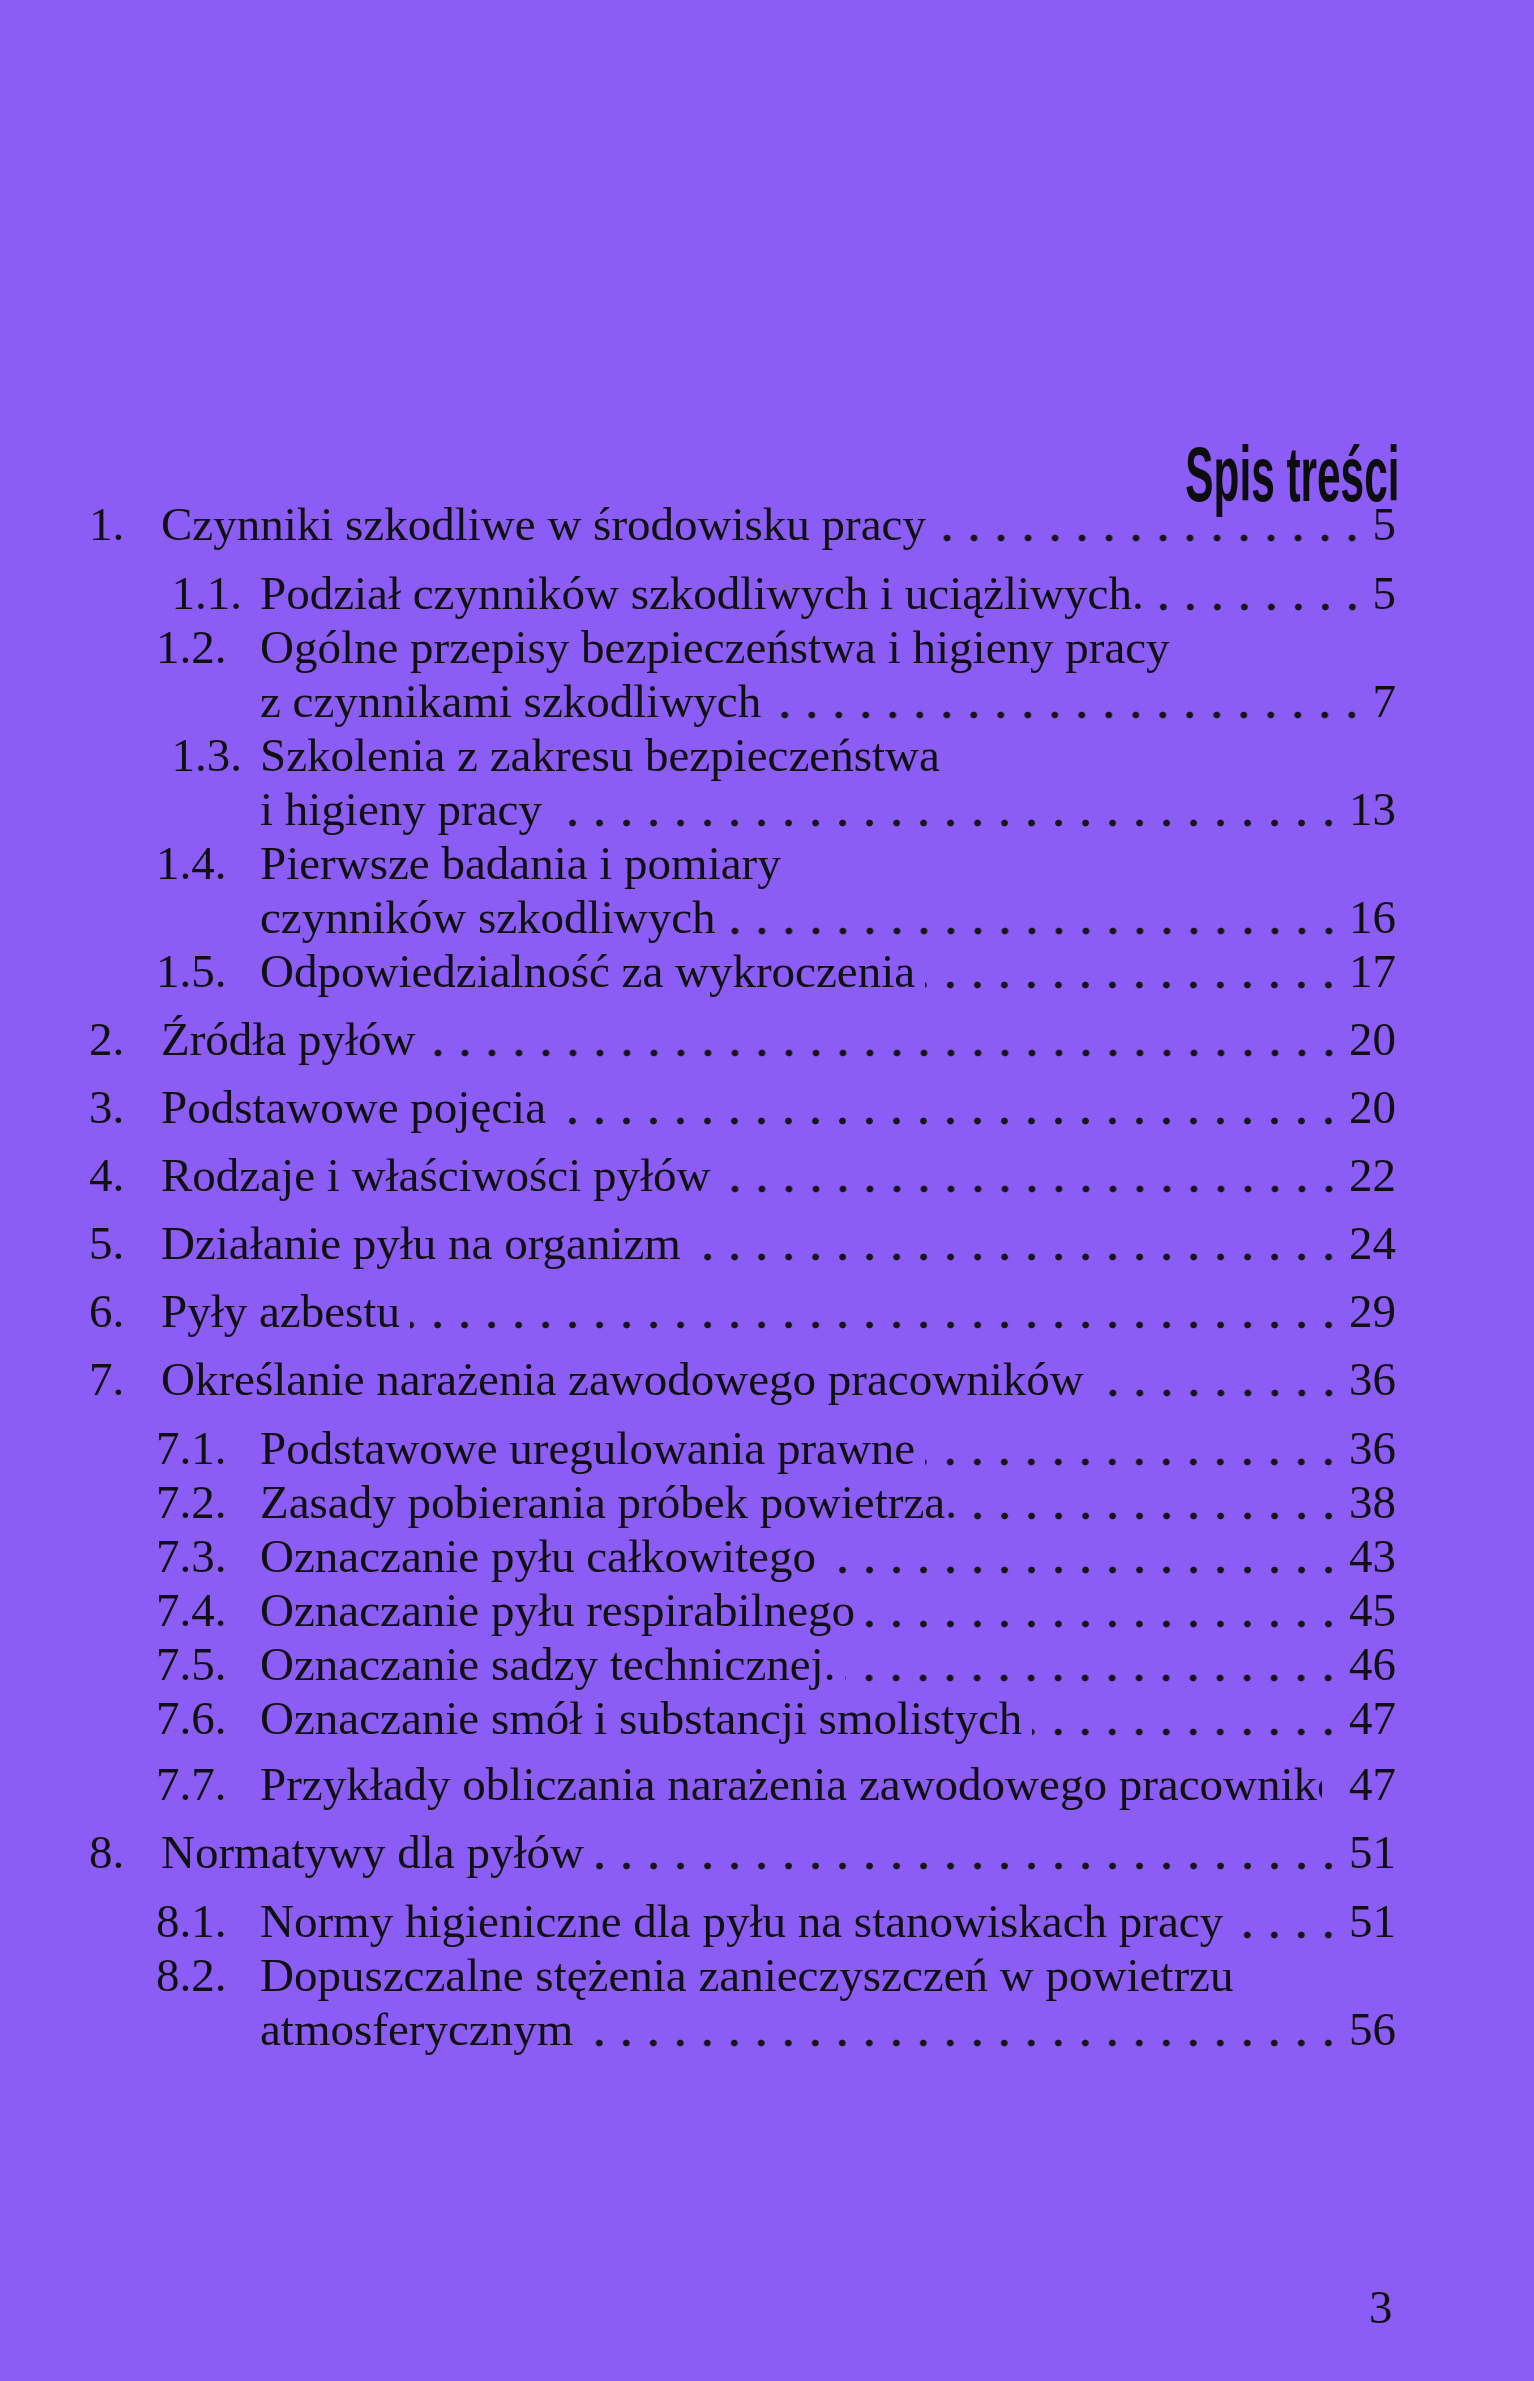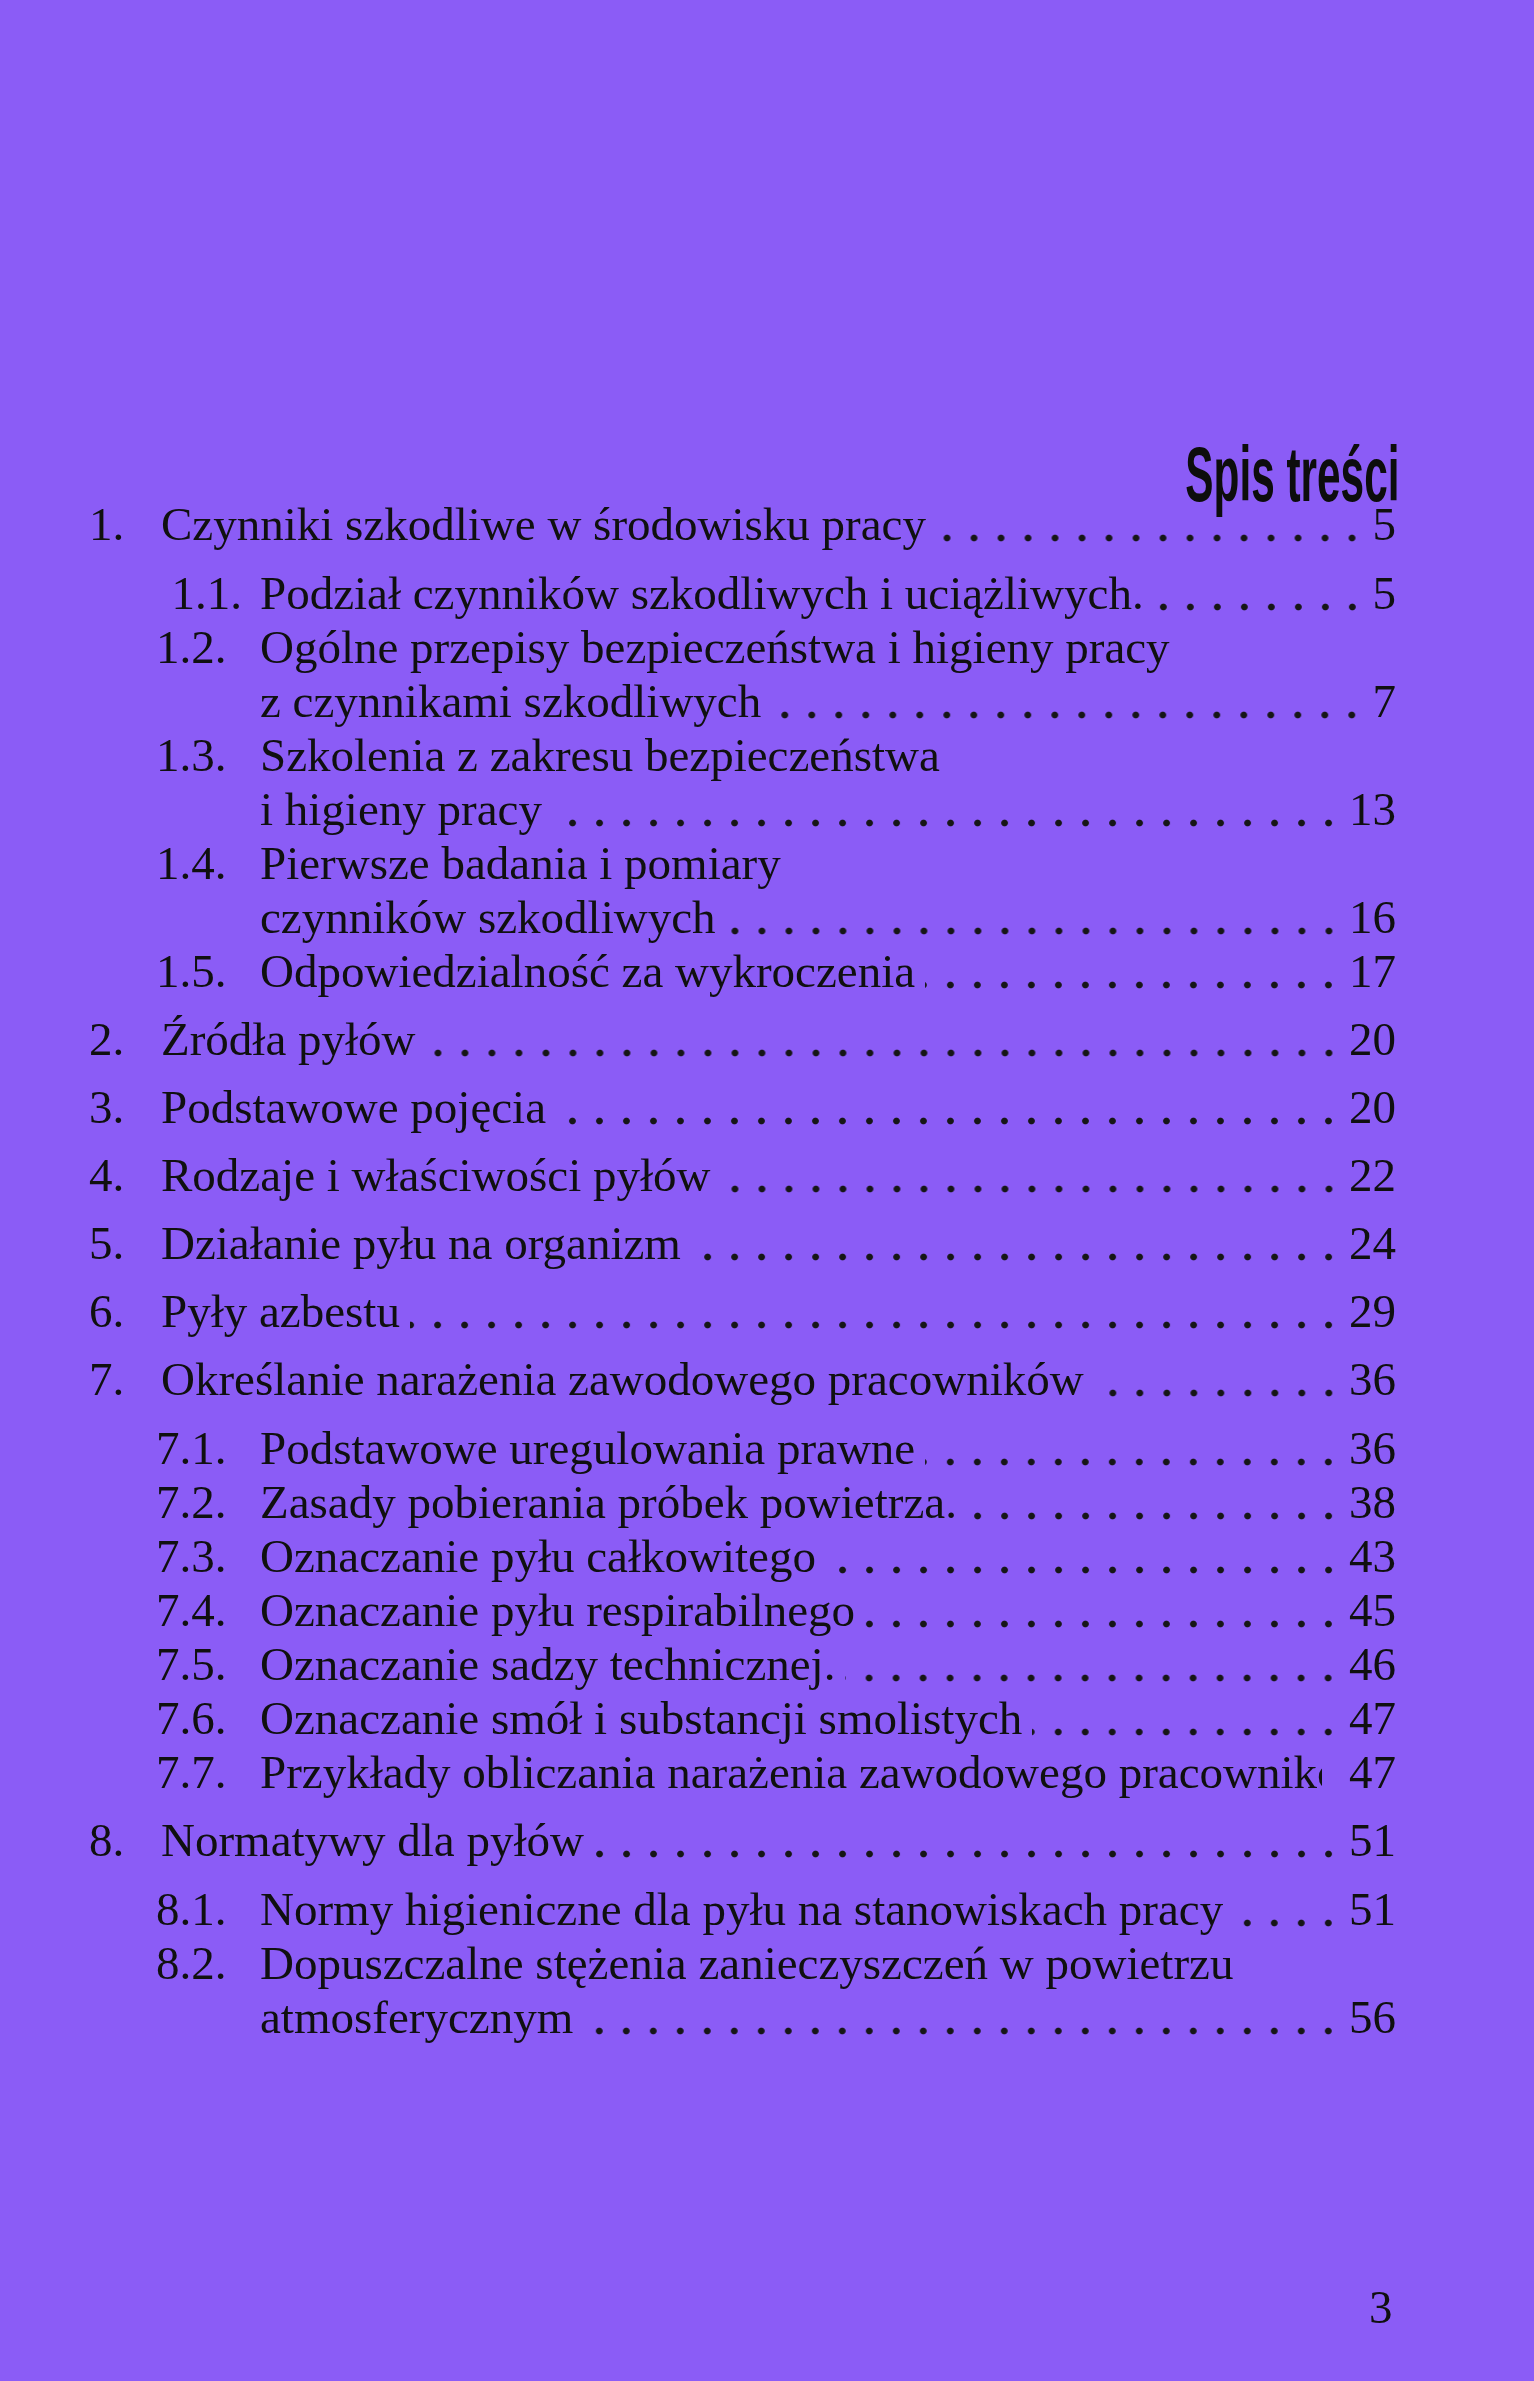--- a/index.html
+++ b/index.html
@@ -107,21 +107,21 @@
         </div>
         <div class="line">
           <span class="num" style="width: 86px;"></span>
           <span class="txt">z czynnikami szkodliwych</span>
           <span class="leader"></span>
           <span class="pg">7</span>
         </div>
       </div>
       <div class="entry l2">
         <div class="line">
-          <span class="num" style="width: 86px;">1.3.</span>
+          <span class="num" style="width: 86px; text-align: right;">1.3.</span>
           <span class="txt">Szkolenia z zakresu bezpieczeństwa</span>
         </div>
         <div class="line">
           <span class="num" style="width: 86px;"></span>
           <span class="txt">i higieny pracy</span>
           <span class="leader"></span>
           <span class="pg">13</span>
         </div>
       </div>
       <div class="entry l2">
@@ -235,21 +235,21 @@
       <div class="entry l2">
         <div class="line">
           <span class="num" style="width: 86px;">7.6.</span>
           <span class="txt">Oznaczanie smół i substancji smolistych</span>
           <span class="leader"></span>
           <span class="pg">47</span>
         </div>
       </div>
       <div class="entry l2">
         <div class="line">
-          <span class="num" style="width: 86px;">7.7.</span>
+          <span class="num" style="width: 86px; margin-top: 12px;">7.7.</span>
           <span class="txt">Przykłady obliczania narażenia zawodowego pracowników</span>
           <span class="leader"></span>
           <span class="pg">47</span>
         </div>
       </div>
       <div class="entry l1">
         <div class="line">
           <span class="num" style="width: 54px;">8.</span>
           <span class="txt">Normatywy dla pyłów</span>
           <span class="leader"></span>

